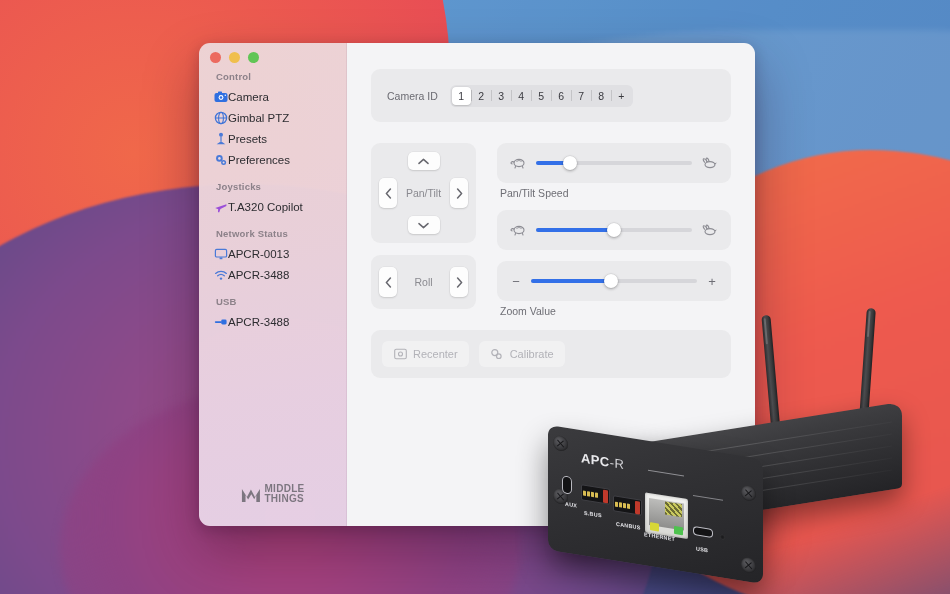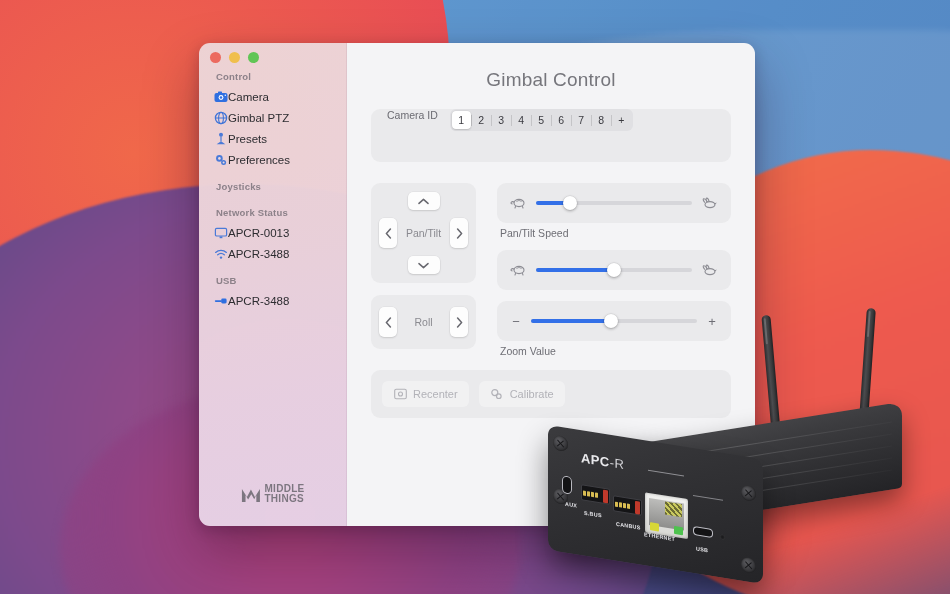--- a/index.html
+++ b/index.html
@@ -158,21 +158,21 @@
     margin-bottom: 18px;
   }
   .card {
     background: #eaeaec;
     border-radius: 9px;
   }
 
   
   #camera-id-card {
     height: 53px;
-    display: flex; 
+    display: flex; align-items: center;
     padding-left: 16px;
     margin-bottom: 21px;
   }
   #camera-id-label {
     font-size: 10.5px;
     color: #6b6b72;
     margin-right: 12px;
   }
   #camera-id-seg {
     display: flex;
@@ -534,20 +534,28 @@
                 <circle cx="5.4" cy="5.4" r="1.3" fill="#ecd9e0"></circle>
                 <circle cx="9.6" cy="9.4" r="1" fill="#ecd9e0"></circle>
               </svg>
           </span>
           <span>Preferences</span>
         </div>
       </div>
 
       <div class="sb-group">
         <div class="sb-section">Joysticks</div>
+        <div class="sb-item">
+          <span class="sb-icon">
+            <svg width="14" height="14" viewBox="0 0 14 14">
+                <path d="M1.2 8.1 L12.4 4.2 L12.4 6.0 L6.4 9.0 L5.3 12.3 L3.9 12.3 L4.2 9.3 Z" fill="#9b4fd8"></path>
+              </svg>
+          </span>
+          <span>T.A320 Copilot</span>
+        </div>
       </div>
 
       <div class="sb-group">
         <div class="sb-section">Network Status</div>
         <div class="sb-item">
           <span class="sb-icon">
             <svg width="14" height="14" viewBox="0 0 14 14">
                 <rect x="1.4" y="2.4" width="11.2" height="7.6" rx="1.3" fill="none" stroke="#4a7ad8" stroke-width="1.2"></rect>
                 <rect x="5.6" y="10.4" width="2.8" height="1.8" fill="#4a7ad8"></rect>
               </svg>
@@ -586,21 +594,20 @@
             <path d="M1 16 L1 3 L6 11 L10 3.5 L14 11 L19 3 L19 16 L15.4 16 L15.4 9.2 L13.3 13.2 L10.4 8.2 L7.2 13.4 L4.6 9.2 L4.6 16 Z" fill="#55555b"></path>
           </svg>
         <span class="logo-text">
           <span>MIDDLE</span>
           <span>THINGS</span>
         </span>
       </div>
     </div>
 
     <div id="main">
-      <div id="page-title">Gimbal Control</div>
 
       <div class="card" id="camera-id-card">
         <span id="camera-id-label">Camera ID</span>
         <div id="camera-id-seg">
           <div class="seg-btn selected">1</div>
           <div class="seg-div"></div>
           <div class="seg-btn">2</div>
           <div class="seg-div"></div>
           <div class="seg-btn">3</div>
           <div class="seg-div"></div>

